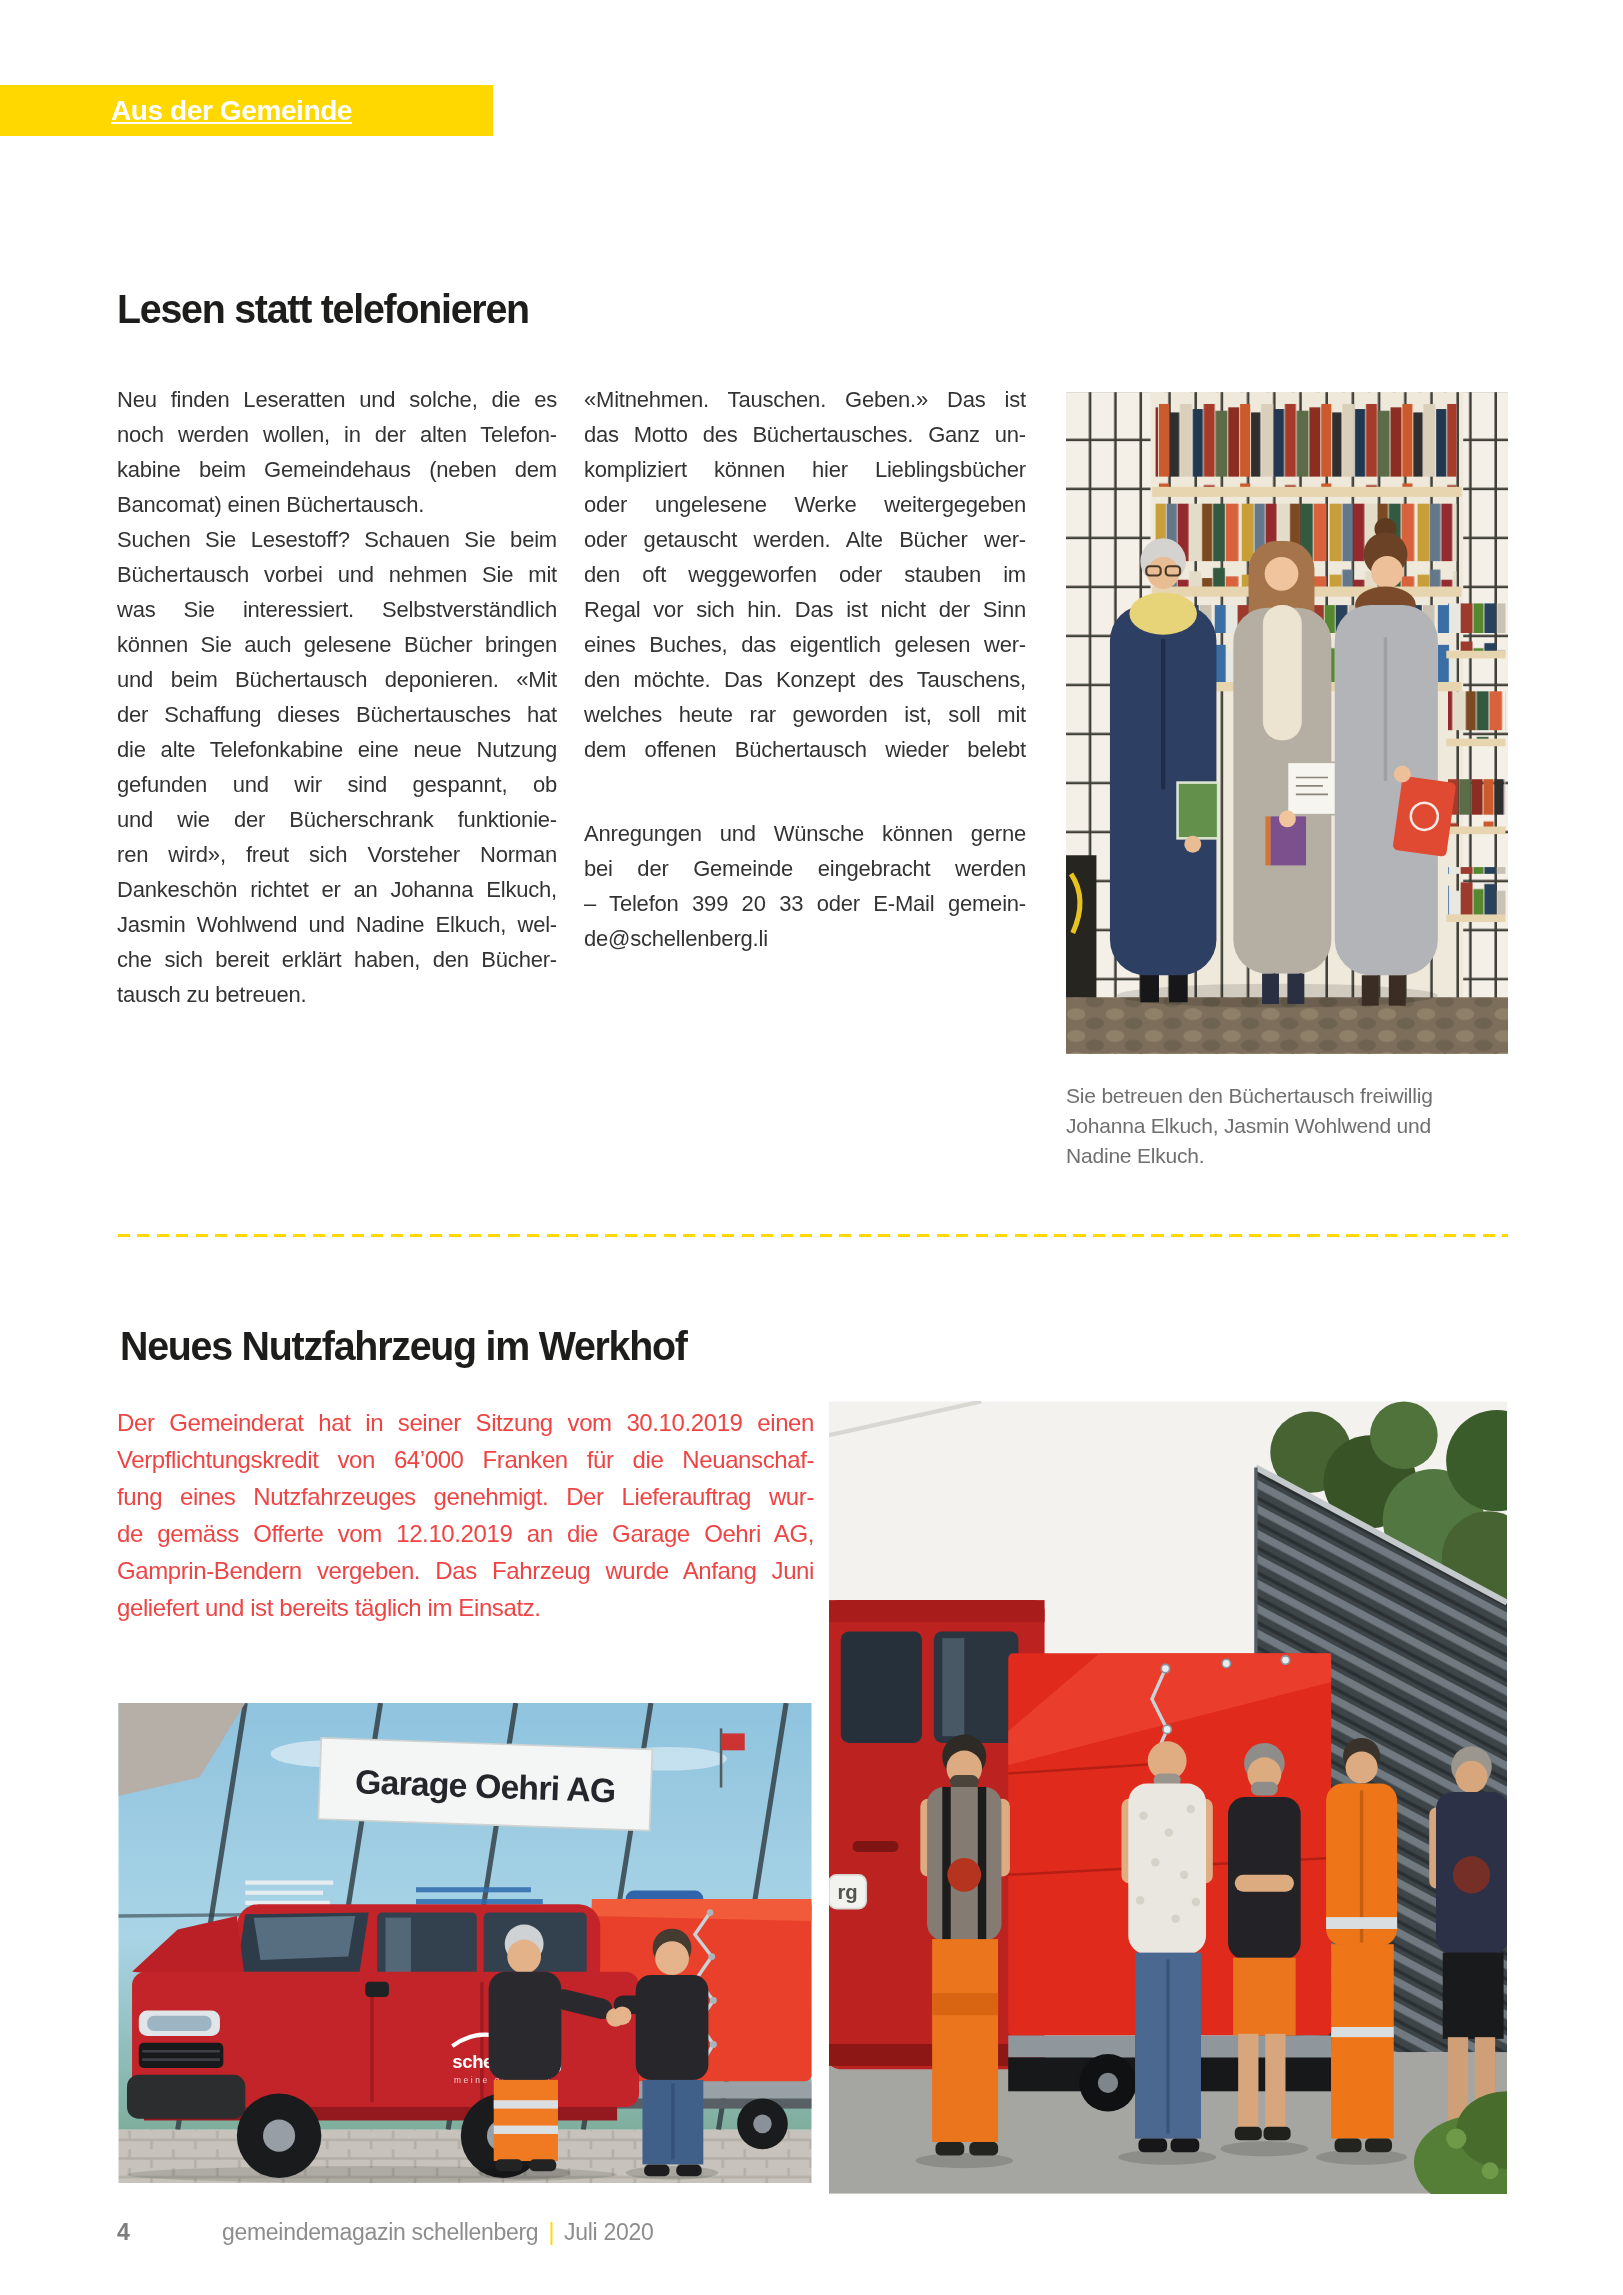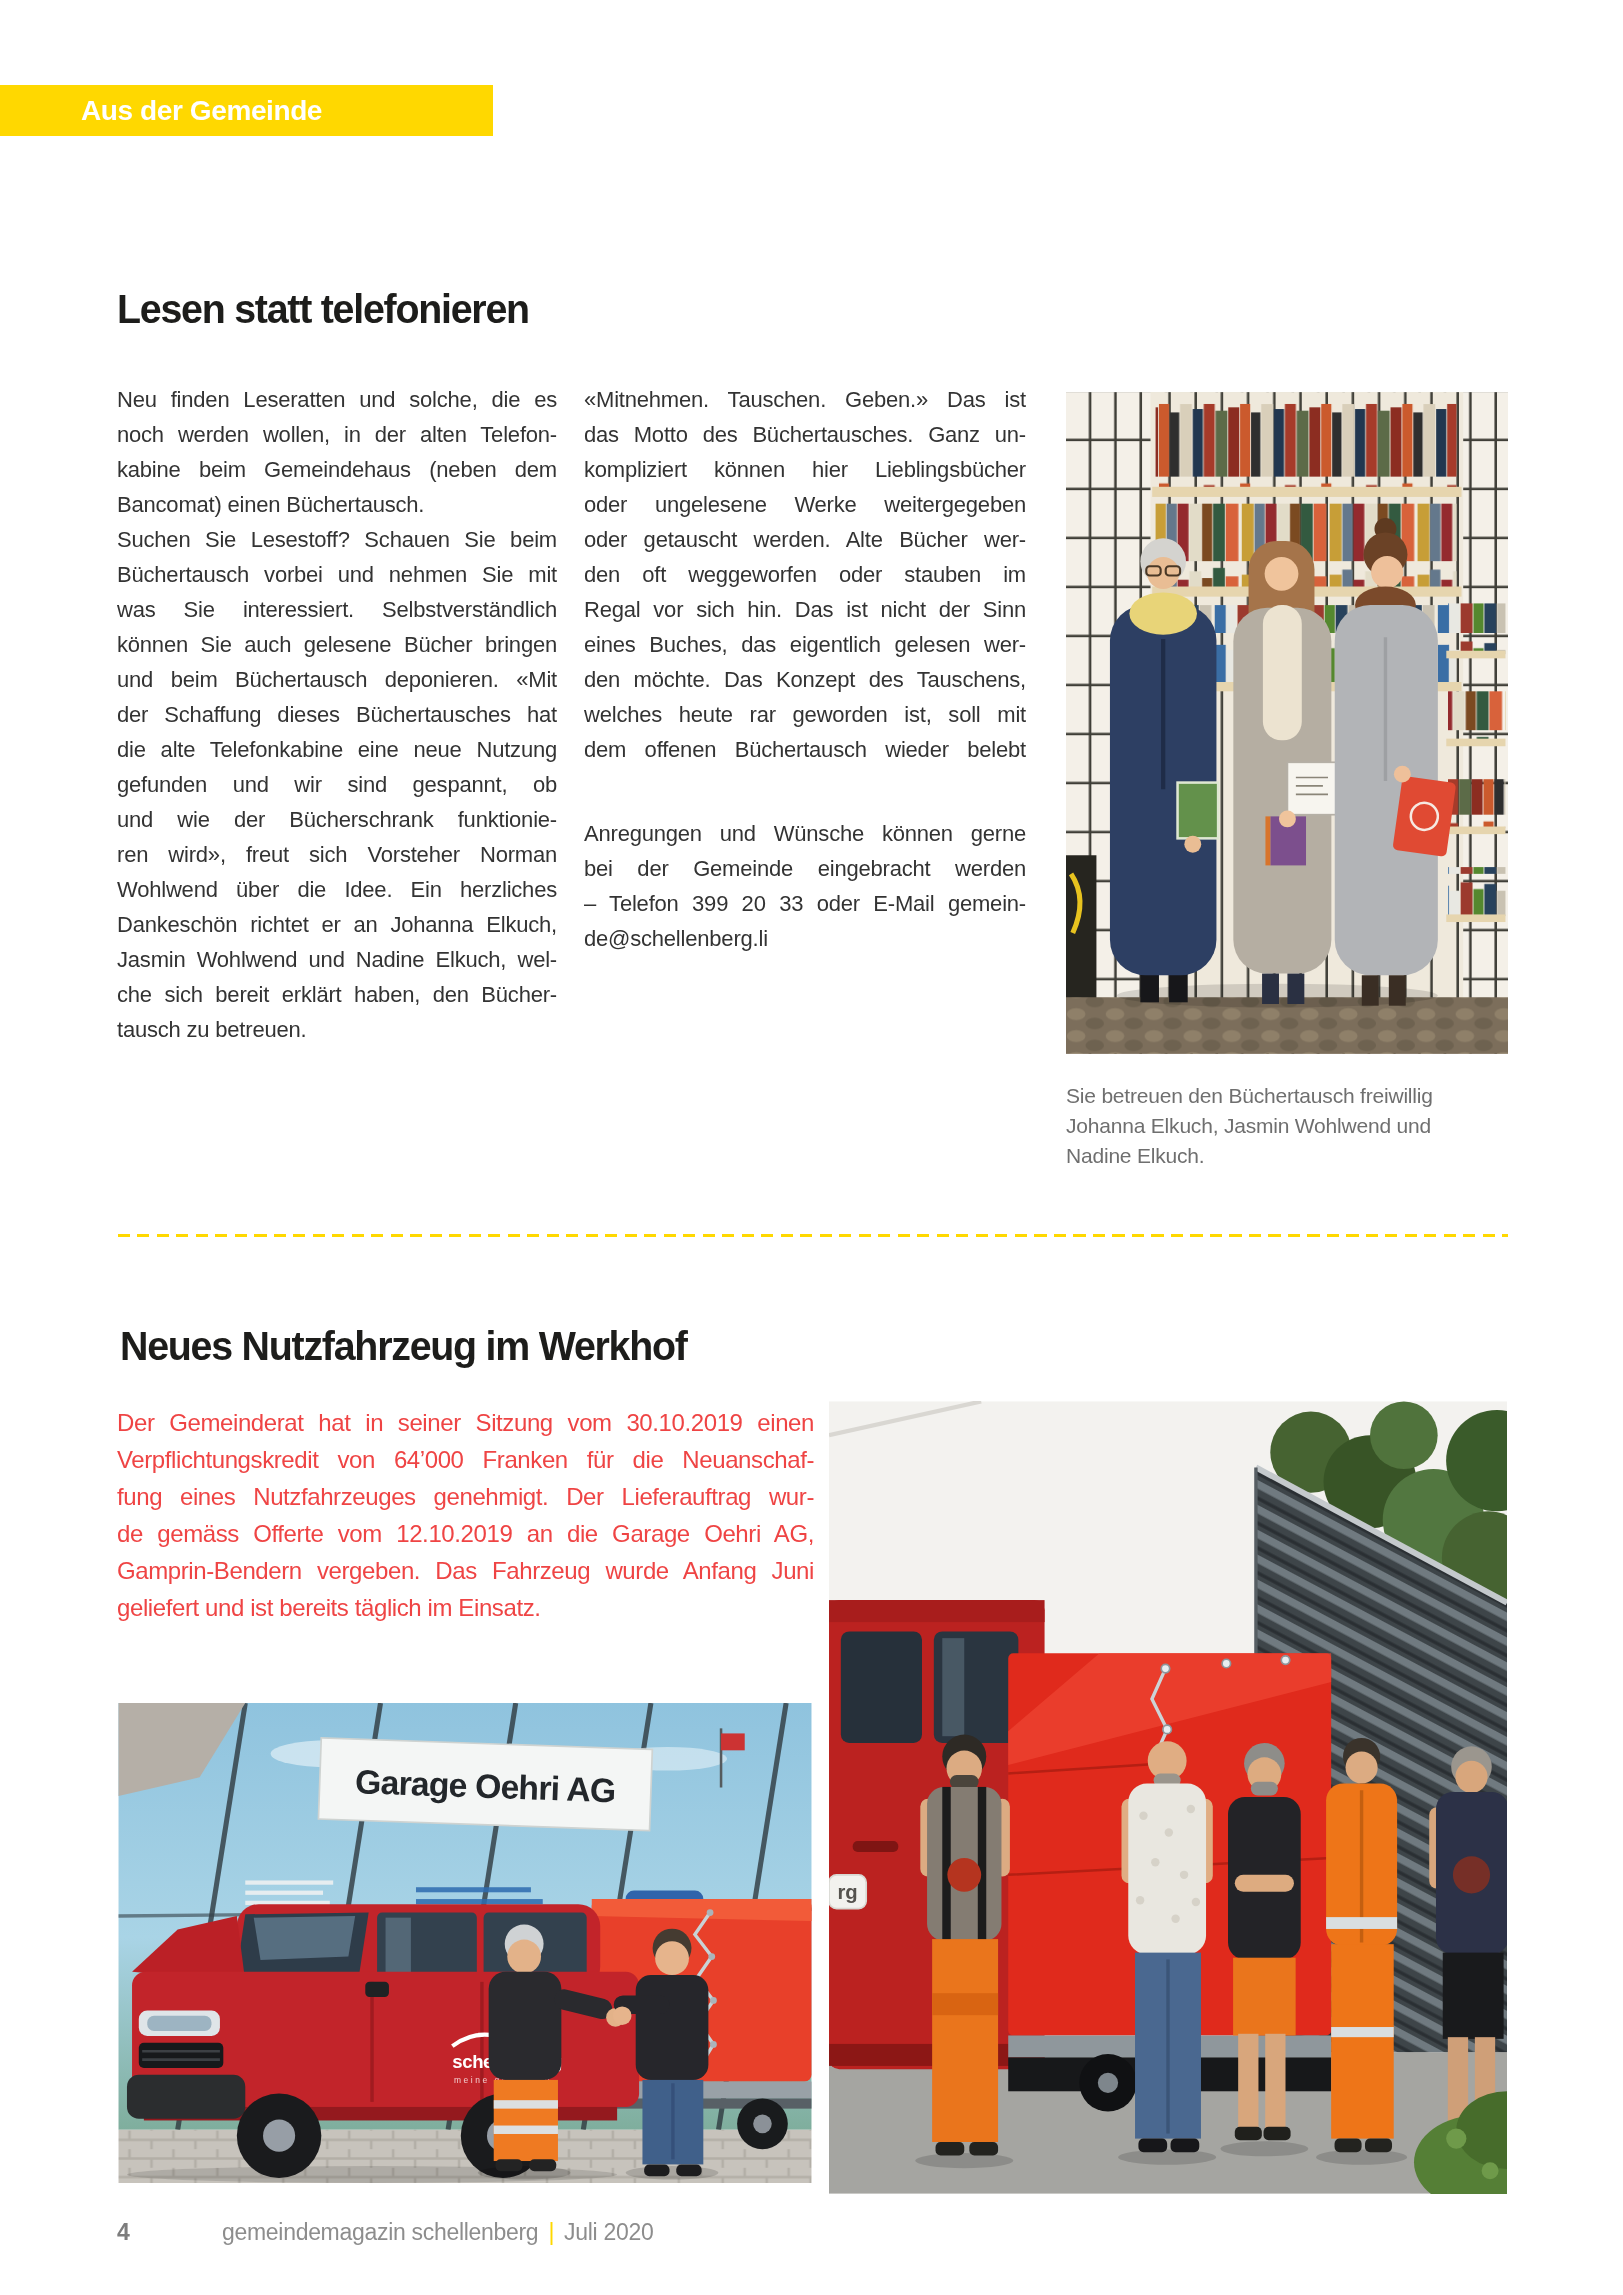--- a/index.html
+++ b/index.html
@@ -4,22 +4,23 @@
 <style>
   html,body{margin:0;padding:0;background:#e8e8e8;}
   .page{
     position:relative; width:1623px; height:2295px; background:#ffffff;
     font-family:"Liberation Sans", sans-serif; overflow:hidden; margin:0 auto;
   }
   
   .banner{
     position:absolute; left:0; top:85px; width:493px; height:51px;
     background:#FFD800; color:#ffffff; font-size:28px; font-weight:bold;
-    line-height:51px; padding-left:81px; box-sizing:border-box;
+    line-height:51px; padding-left:111px; box-sizing:border-box;
     letter-spacing:-0.4px;
+    text-decoration:underline;
   }
   
   .h-title{
     position:absolute; color:#1d1d1b; font-size:41px; font-weight:bold;
     letter-spacing:-1.3px; transform:scaleX(0.96); transform-origin:left center;
     white-space:nowrap;
   }
   #title1{left:117px; top:259px;}
   #title2{left:120px; top:1289px;}
   
@@ -82,21 +83,20 @@
       <div class="tline">Suchen Sie Lesestoff? Schauen Sie beim</div>
       <div class="tline">Büchertausch vorbei und nehmen Sie mit</div>
       <div class="tline">was Sie interessiert. Selbstverständlich</div>
       <div class="tline">können Sie auch gelesene Bücher bringen</div>
       <div class="tline">und beim Büchertausch deponieren. «Mit</div>
       <div class="tline">der Schaffung dieses Büchertausches hat</div>
       <div class="tline">die alte Telefonkabine eine neue Nutzung</div>
       <div class="tline">gefunden und wir sind gespannt, ob</div>
       <div class="tline">und wie der Bücherschrank funktionie-</div>
       <div class="tline">ren wird», freut sich Vorsteher Norman</div>
-      <div class="tline">Wohlwend über die Idee. Ein herzliches</div>
       <div class="tline">Dankeschön richtet er an Johanna Elkuch,</div>
       <div class="tline">Jasmin Wohlwend und Nadine Elkuch, wel-</div>
       <div class="tline">che sich bereit erklärt haben, den Bücher-</div>
       <div class="tline nojust">tausch zu betreuen.</div>
     </div>
 
   <div id="col2" class="col">
     <div class="para1">
         <div class="tline">«Mitnehmen. Tauschen. Geben.» Das ist</div>
         <div class="tline">das Motto des Büchertausches. Ganz un-</div>

